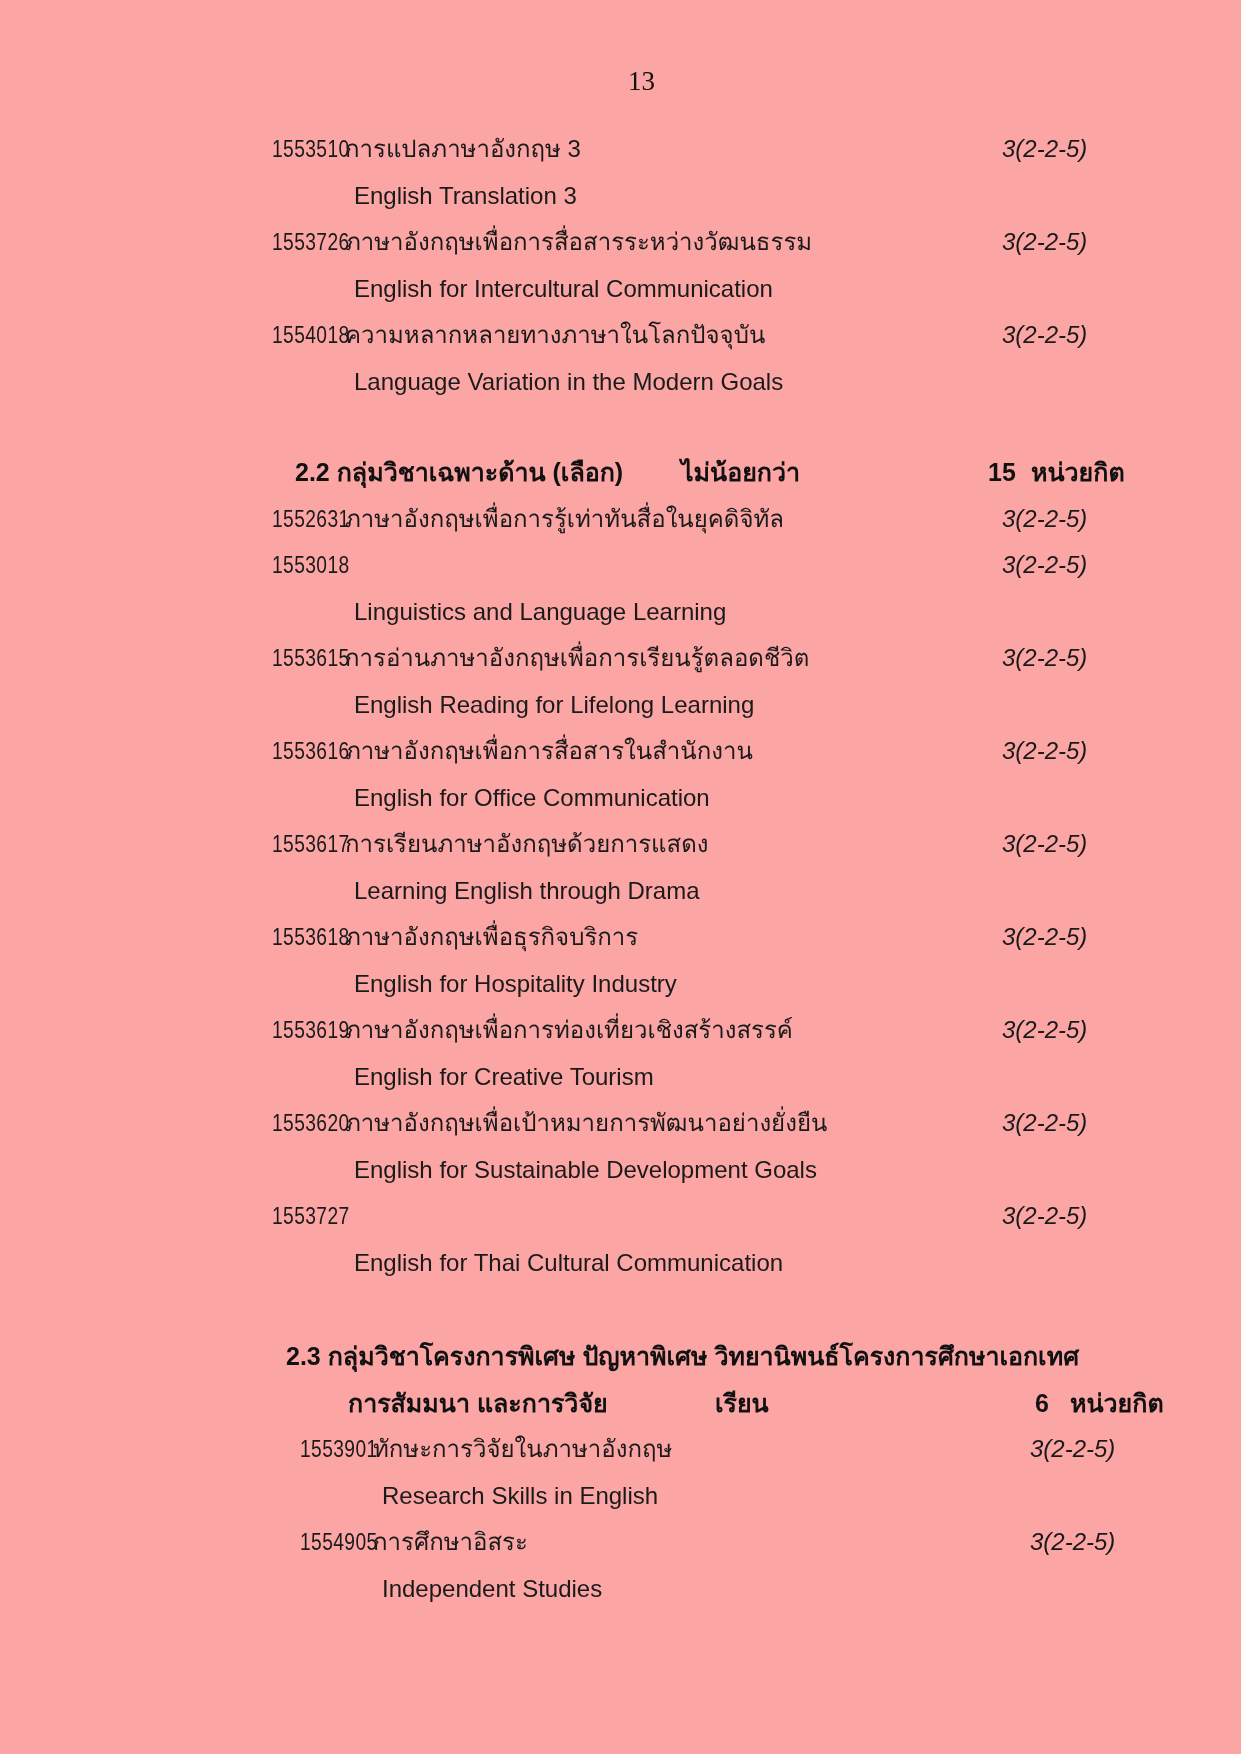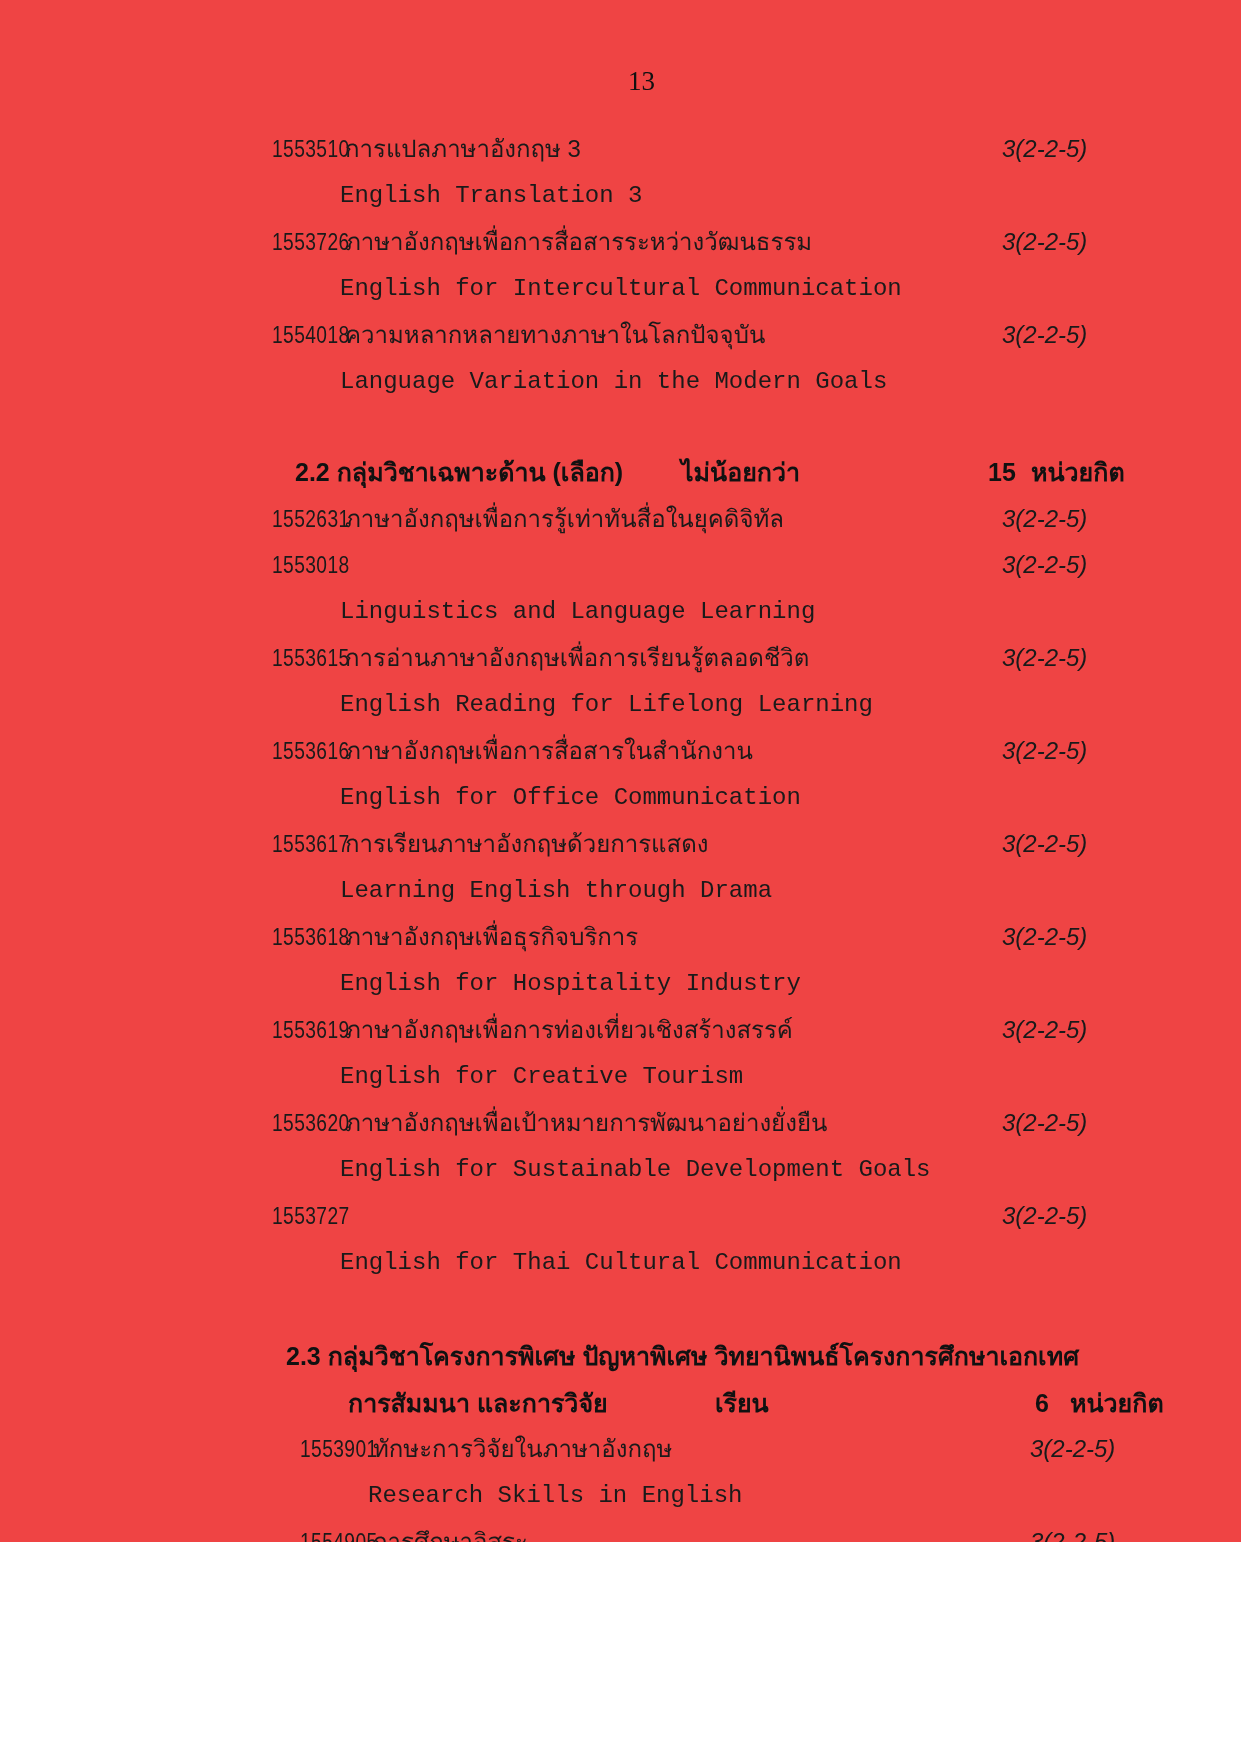--- a/index.html
+++ b/index.html
@@ -1,20 +1,20 @@
 <!DOCTYPE html>
 <html lang="th"><head>
 <meta charset="utf-8">
 <style>
   html, body { margin: 0; padding: 0; background: #ffffff; }
   .page {
     position: relative;
     width: 1241px;
-    height: 1542px;
-    background: #ef4444;
+    height: 1754px;
+    background: #fca5a5;
     color: #1a1a1a;
     font-family: "Liberation Sans", "DejaVu Sans", sans-serif;
     font-size: 24px;
     overflow: hidden;
   }
   .page-number {
     position: absolute;
     top: 68px;
     left: 628px;
     font-family: "Liberation Serif", "DejaVu Serif", serif;
@@ -31,21 +31,21 @@
   .line {
     position: relative;
     height: 46.5px;
     line-height: 46.5px;
     white-space: nowrap;
   }
   .line > span { position: absolute; top: 0; }
   
   .code       { left: 272px; transform: scaleX(0.80); transform-origin: 0 50%; letter-spacing: 0.5px; }
   .name-th    { left: 345px; }
-  .name-en    { left: 340px; font-family: Liberation Mono, monospace; }
+  .name-en    { left: 354px; }
   .credit     { left: 1002px; font-style: italic; }
   
   .section-2-2 { margin-top: 44px; }
   .section-2-3 { margin-top: 47px; padding-left: 28px; }
   .sec-head .line { font-weight: bold; font-size: 25px; color: #111; }
   .h-title    { left: 295px; }
   .section-2-3 .h-title { left: 258px; }
   .h-sub      { left: 320px; }
   .h-cond     { left: 681px; }
   .h-num      { left: 988px; }

